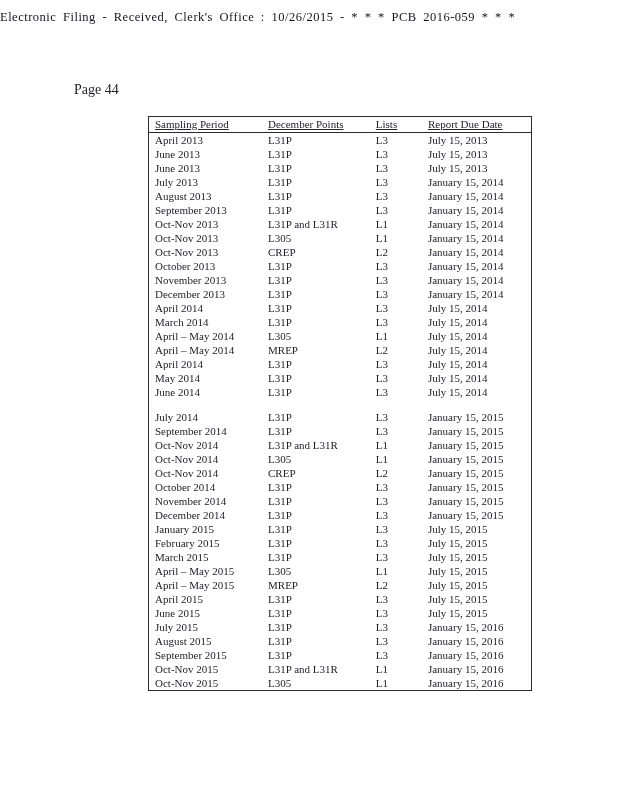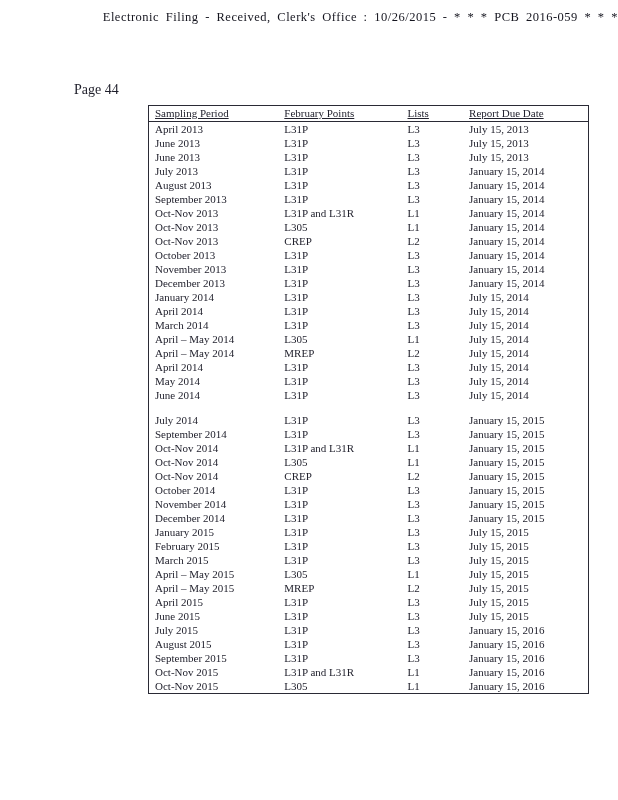--- a/index.html
+++ b/index.html
@@ -7,36 +7,36 @@
     width:618px;height:800px;
     background:#ffffff;
     font-family:"Liberation Serif","DejaVu Serif",serif;
     color:#1e1e2a;
     position:relative;
     overflow:hidden;
   }
   .doc-header{
     position:absolute;
     top:10px;left:0;right:0;
-    text-align:right;
+    text-align:left;
     font-size:12.5px;
     letter-spacing:0.5px;
     word-spacing:3px;
     color:#15151f;
   }
   .page-label{
     position:absolute;
     top:82px;left:74px;
     font-size:14px;
     color:#1e1e2a;
   }
   .report-table{
     position:absolute;
-    top:105px;left:148px;
-    width:441px;
+    top:116px;left:148px;
+    width:384px;
     border-collapse:collapse;
     font-size:11px;
     color:#23232f;
     border-left:1px solid #2a2a35;
     border-right:1px solid #2a2a35;
     border-top:1px solid #2a2a35;
     border-bottom:1px solid #2a2a35;
   }
   .report-table th{
     text-align:left;
@@ -72,21 +72,21 @@
 <table class="report-table">
   <colgroup>
     <col class="col-period">
     <col class="col-points">
     <col class="col-lists">
     <col class="col-due">
   </colgroup>
   <thead>
     <tr>
         <th>Sampling Period</th>
-        <th>February Points</th>
+        <th>December Points</th>
         <th>Lists</th>
         <th>Report Due Date</th>
       </tr>
   </thead>
   <tbody>
       <tr>
         <td>April 2013</td>
         <td>L31P</td>
         <td>L3</td>
         <td>July 15, 2013</td>
@@ -149,26 +149,20 @@
         <td>November 2013</td>
         <td>L31P</td>
         <td>L3</td>
         <td>January 15, 2014</td>
       </tr>
       <tr>
         <td>December 2013</td>
         <td>L31P</td>
         <td>L3</td>
         <td>January 15, 2014</td>
-      </tr>
-      <tr>
-        <td>January 2014</td>
-        <td>L31P</td>
-        <td>L3</td>
-        <td>July 15, 2014</td>
       </tr>
       <tr>
         <td>April 2014</td>
         <td>L31P</td>
         <td>L3</td>
         <td>July 15, 2014</td>
       </tr>
       <tr>
         <td>March 2014</td>
         <td>L31P</td>

